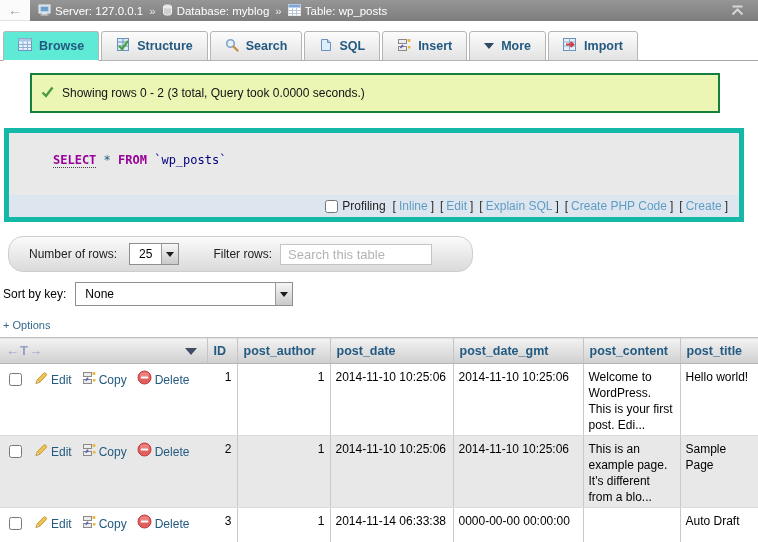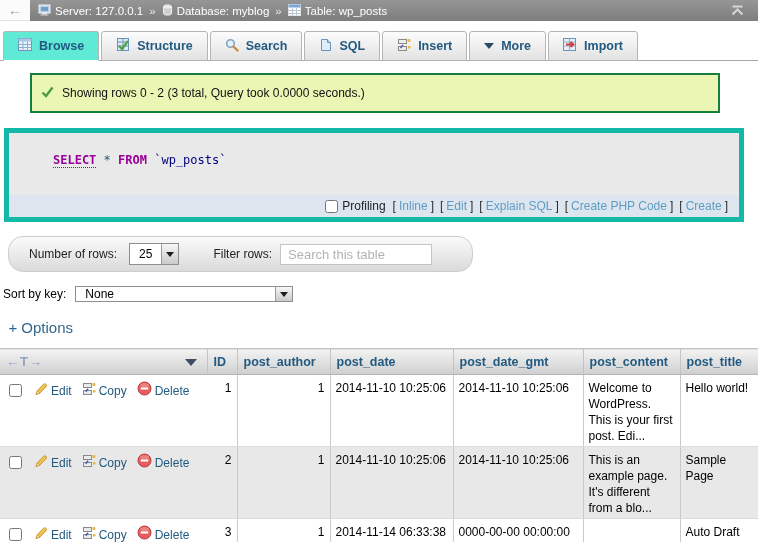--- a/index.html
+++ b/index.html
@@ -57,24 +57,24 @@
   .selectbox .btn { width:17px; background:linear-gradient(#f6f6f6,#cacaca); border-left:1px solid #9b9b9b;
                     display:flex; align-items:center; justify-content:center; }
   .arr { width:0; height:0; border-left:4px solid transparent; border-right:4px solid transparent;
          border-top:5px solid #1c1c1c; }
   .filter-lbl { margin-left:34px; color:#222; }
   .filter-input { margin-left:8px; width:152px; height:21px; border:1px solid #c4c4c4; padding:0 7px;
                   font-family:"Liberation Sans",sans-serif; font-size:13px; color:#333; }
   .filter-input::placeholder { color:#b3b3b3; }
 
   .sort-row { margin:10px 0 0 3px; display:flex; align-items:center; height:24px; }
-  .sort-row .selectbox { width:218px; height:16px; margin-left:9px; }
+  .sort-row .selectbox { width:218px; height:24px; margin-left:9px; }
   .sort-row .selectbox .val { flex:1; }
 
-  .options-link { margin:13px 0 12px 3px; color:#35688d; font-size:15px; cursor:pointer; width:70px;text-align:right; }
+  .options-link { margin:13px 0 6px 3px; color:#35688d; font-size:11px; cursor:pointer; width:70px; }
 
   
   table.results { margin-top:3px; width:758px; border-collapse:collapse; table-layout:fixed; font-size:12px; }
   table.results th { height:26px; background:linear-gradient(#f3f3f3,#cfcfcf);
       border-top:1px solid #c2c2c2; border-bottom:1px solid #b5b5b5;
       color:#235a81; font-weight:bold; text-align:left; padding:0 6px; font-size:12.5px; }
   table.results th + th { border-left:1px solid #c4c4c4; }
   th.actions-th { position:relative; }
   .col-toggle { color:#93a1c6; font-size:13px; letter-spacing:1px; }
   .th-chev { position:absolute; right:10px; top:10px; width:0; height:0;

